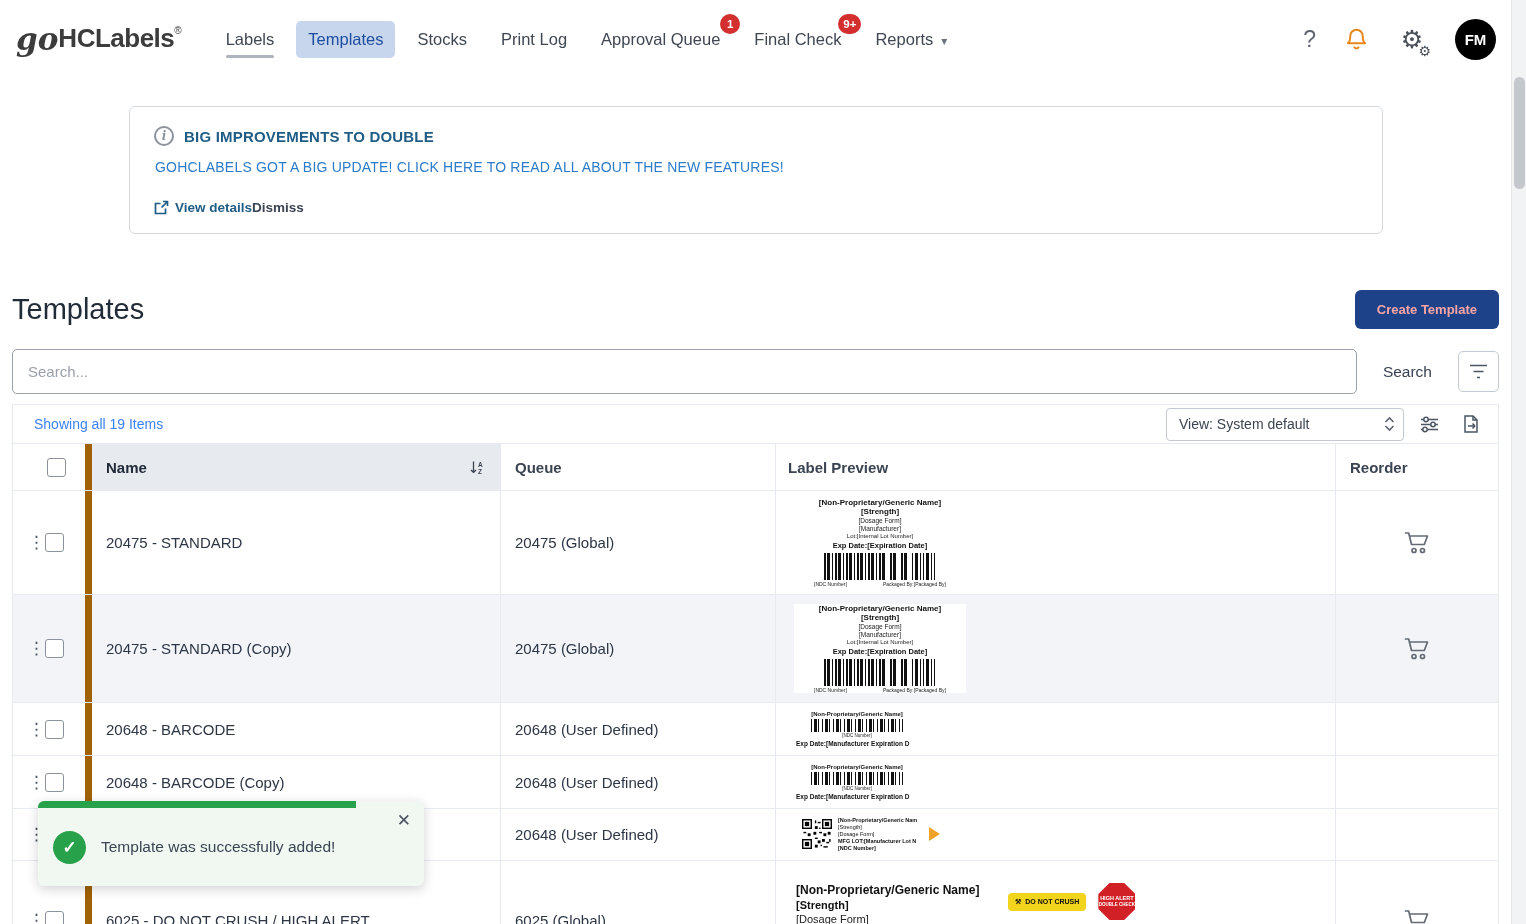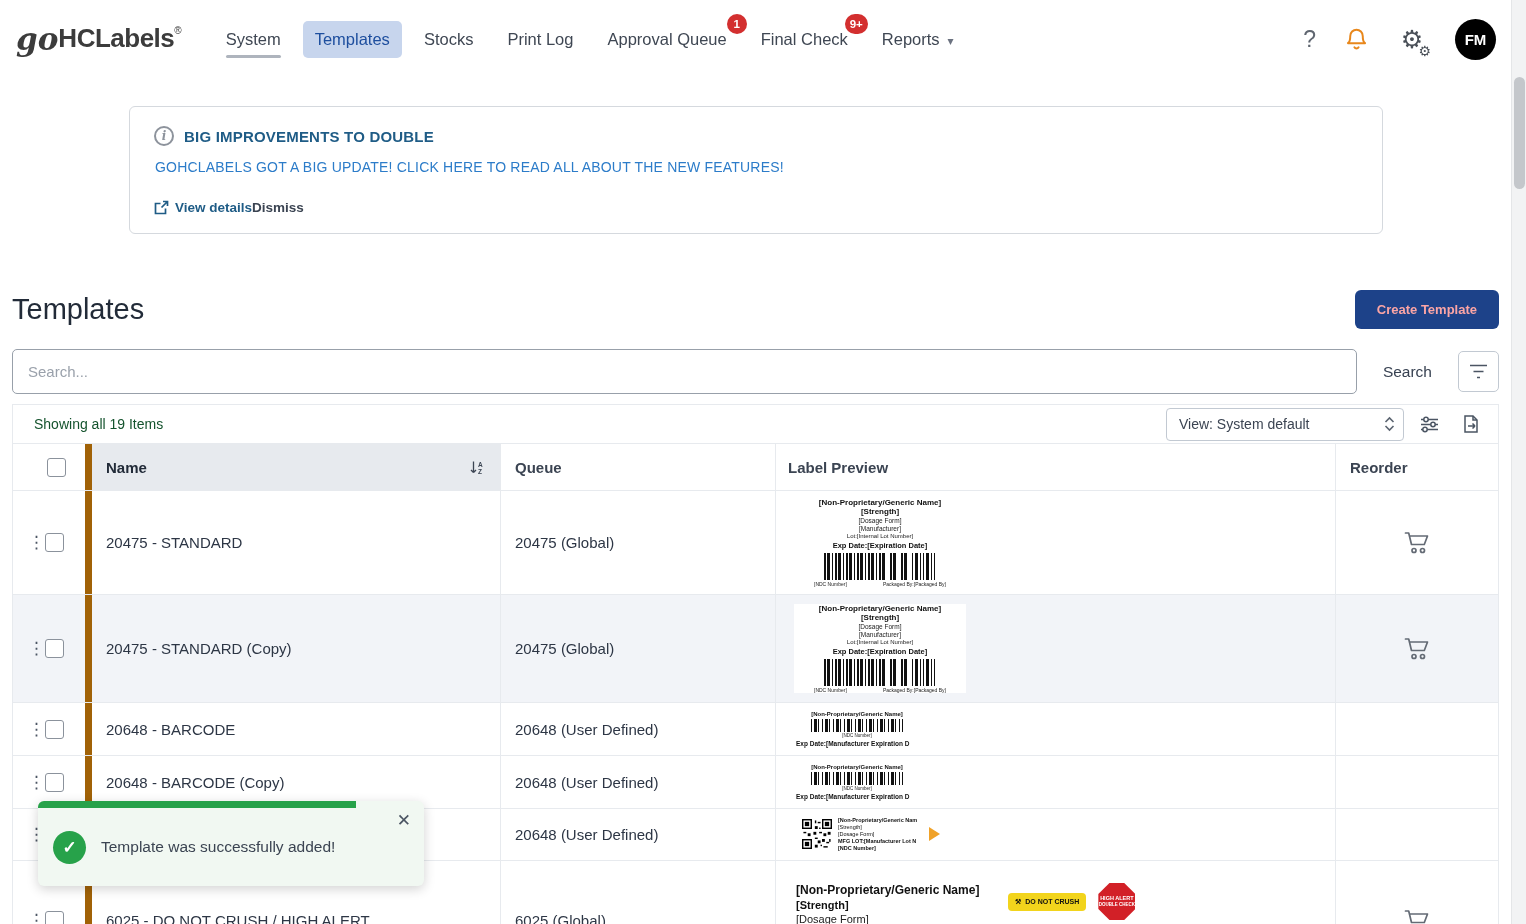--- a/index.html
+++ b/index.html
@@ -42,21 +42,21 @@
 .create-btn{background:#1d4289;color:#fca5a5;border:none;border-radius:6px;font-size:13px;font-weight:600;padding:12px 22px;cursor:pointer;font-family:inherit}
 .search-row{display:flex;align-items:center;margin:20px 27px 0 12px}
 .search-input{flex:1;height:45px;border:1px solid #98a0aa;border-radius:5px;padding:0 15px;font-size:15px;color:#374151;font-family:inherit;outline:none}
 .search-input::placeholder{color:#9aa1ab}
 .search-btn{background:none;border:none;font-size:15.5px;color:#374151;padding:0 26px;cursor:pointer;font-family:inherit;font-weight:500}
 .filter-btn{width:41px;height:41px;border:1px solid #c2c9d2;border-radius:5px;background:#fff;display:flex;align-items:center;justify-content:center;cursor:pointer;flex:none}
 
 
 .table-card{margin:10px 27px 0 12px;border:1px solid #e7eaee;border-bottom:none}
 .table-toolbar{display:flex;align-items:center;height:38px;padding:0 10px 0 21px}
-.showing-text{font-size:14px;color:#14532d}
+.showing-text{font-size:14px;color:#3b82f6}
 .view-select{margin-left:auto;width:238px;height:33px;border:1px solid #c2c9d2;border-radius:4px;display:flex;align-items:center;justify-content:space-between;padding:0 8px 0 12px;font-size:14px;color:#3b4452;cursor:pointer;background:#fff}
 .tool-icon{width:34px;height:33px;display:flex;align-items:center;justify-content:center;cursor:pointer;margin-left:8px;background:none;border:none}
 .thead,.trow{display:flex;align-items:stretch}
 .thead{height:47px;border-top:1px solid #e7eaee}
 .trow{border-top:1px solid #e7eaee}
 .trow.shaded{background:#f2f4f8}
 .c-check{width:72px;flex:none;display:flex;align-items:center;padding-left:15px;gap:10px}
 .c-name{width:415px;flex:none;display:flex;align-items:center;padding:0 14px;border-left:7px solid #a16207}
 .c-stock{width:275px;flex:none;display:flex;align-items:center;padding:0 14px;border-left:1px solid #e7eaee}
 .c-preview{width:560px;flex:none;display:flex;align-items:center;padding:0 12px;border-left:1px solid #e7eaee}
@@ -116,21 +116,21 @@
 </head>
 <body>
 
 <div class="header">
   <div class="logo">
     <span class="logo-go">go</span>
     <span class="logo-main">HCLabels</span>
     <span class="logo-reg">®</span>
   </div>
   <div class="nav">
-    <div class="nav-item underlined">System</div>
+    <div class="nav-item underlined">Labels</div>
     <div class="nav-item active">Templates</div>
     <div class="nav-item">Stocks</div>
     <div class="nav-item">Print Log</div>
     <div class="nav-item">
       <span>Approval Queue</span>
       <span class="nav-badge">1</span>
     </div>
     <div class="nav-item">
       <span>Final Check</span>
       <span class="nav-badge">9+</span>

